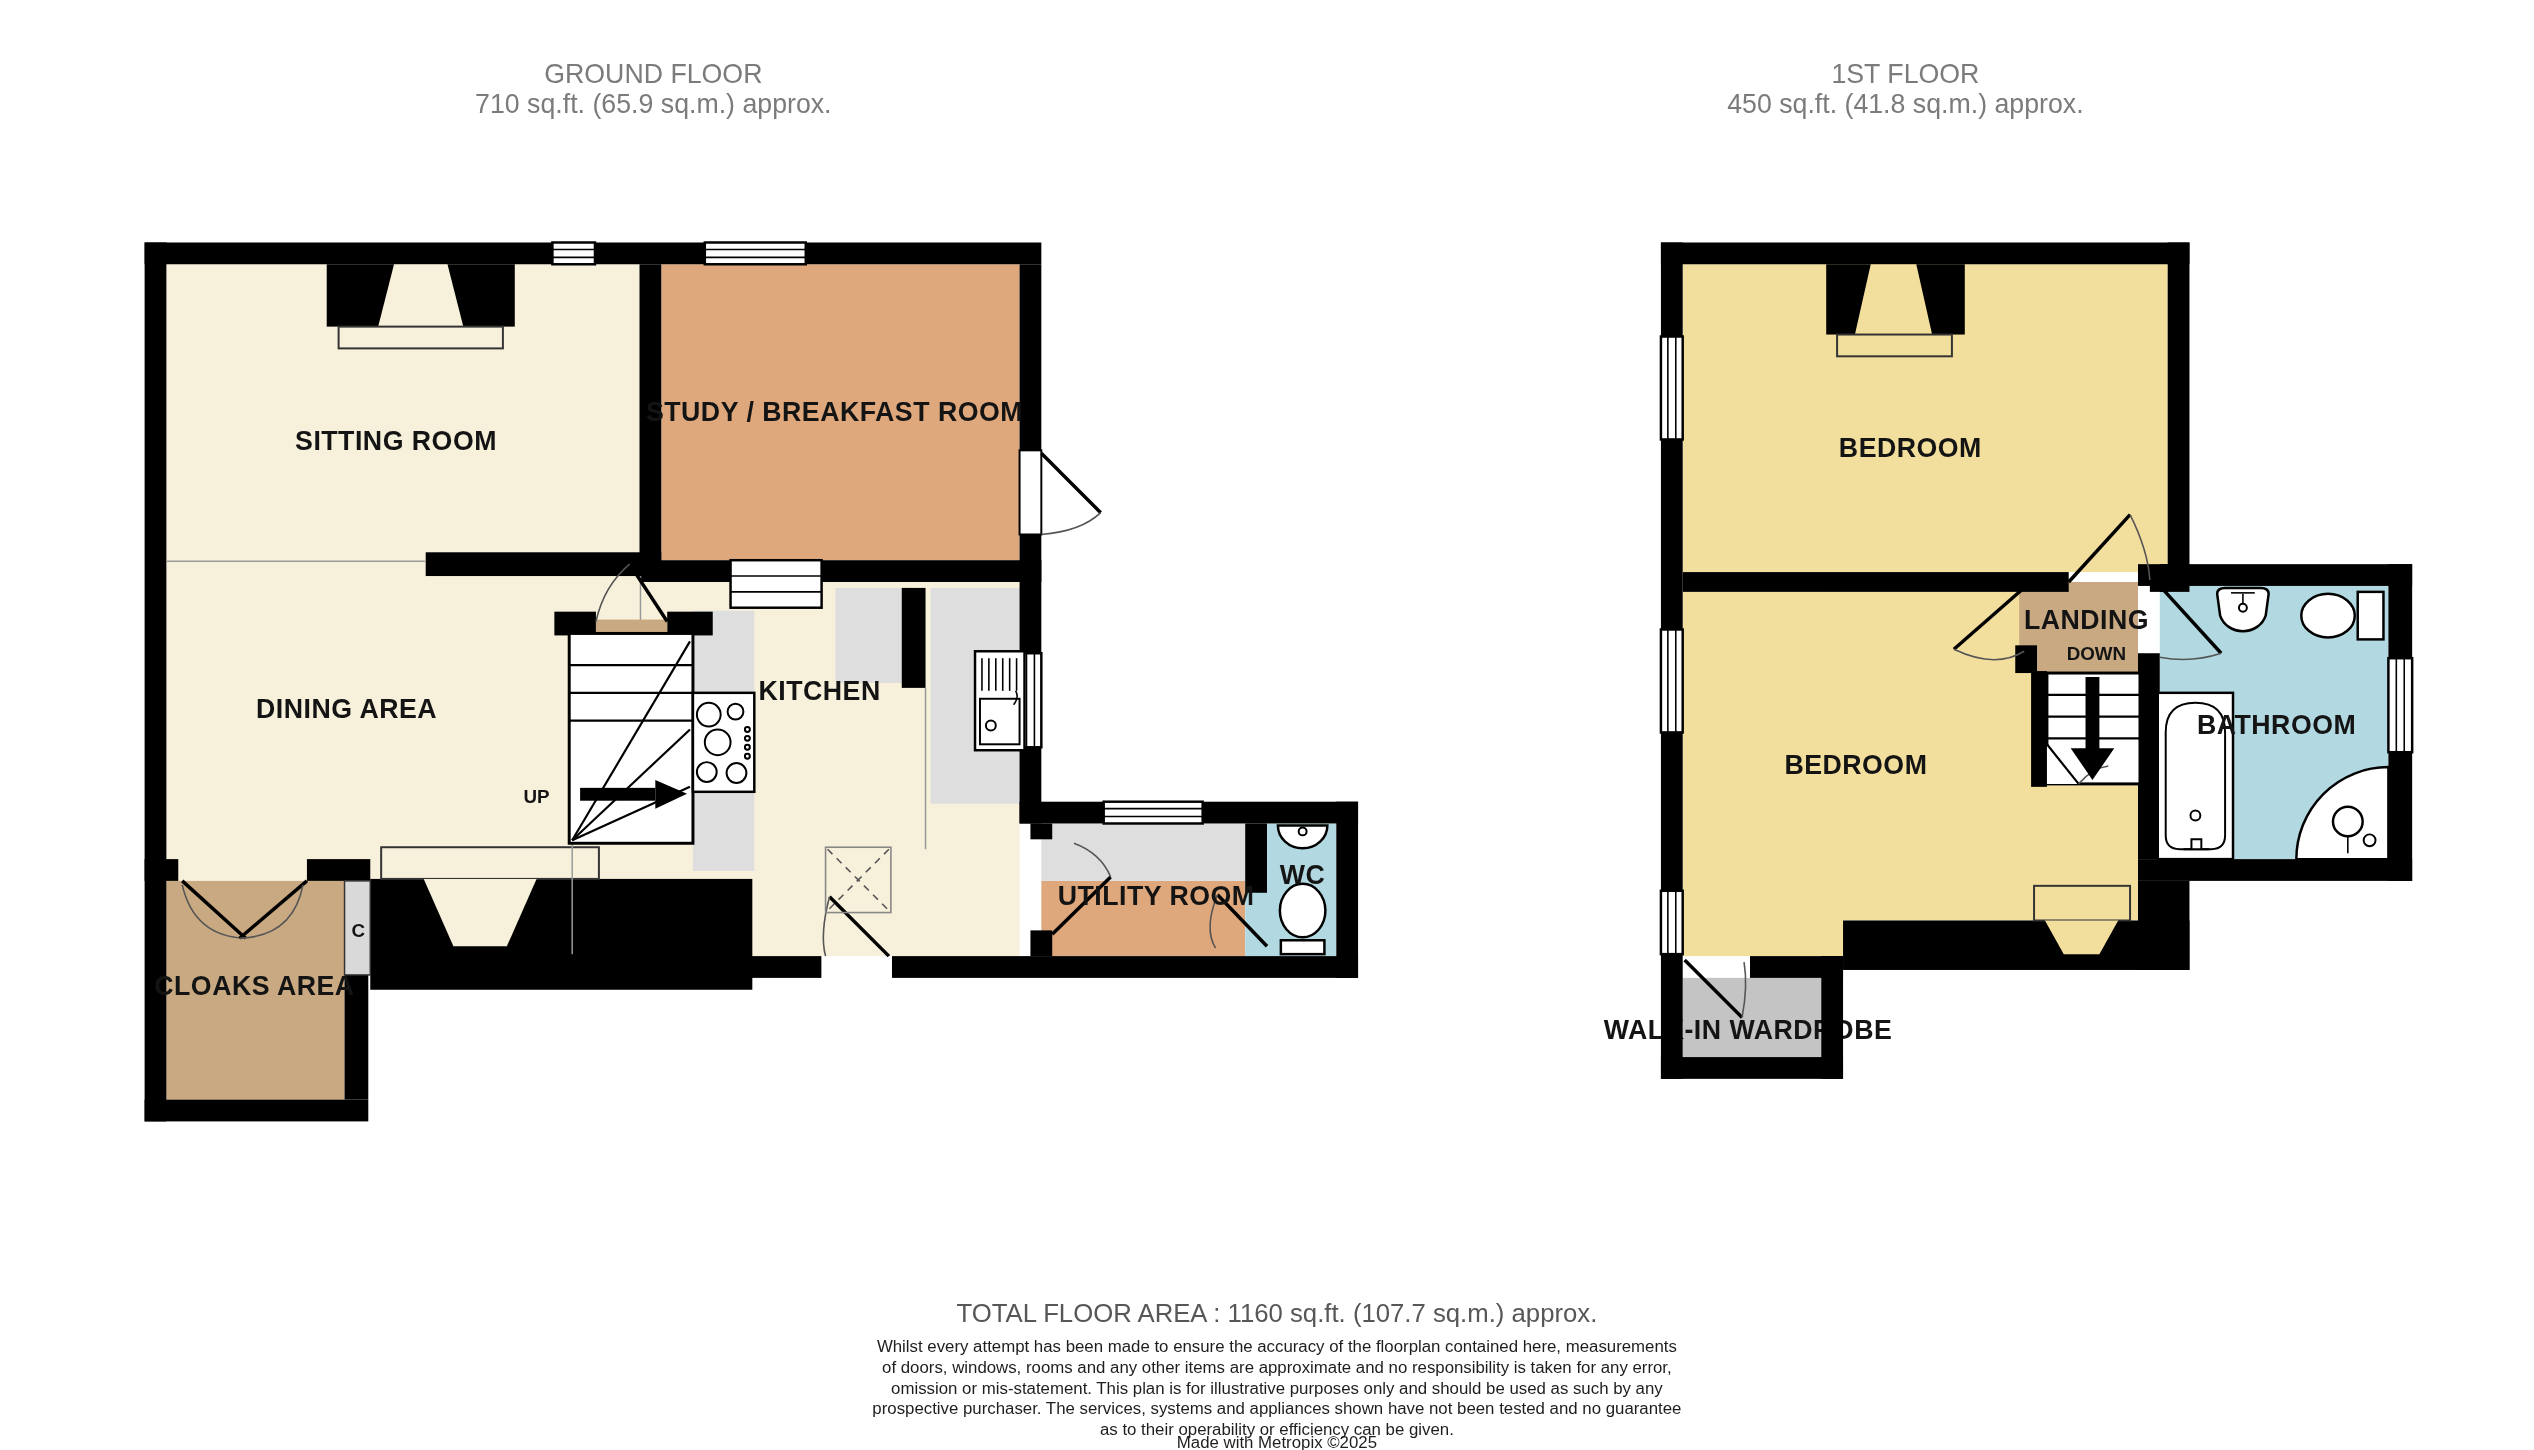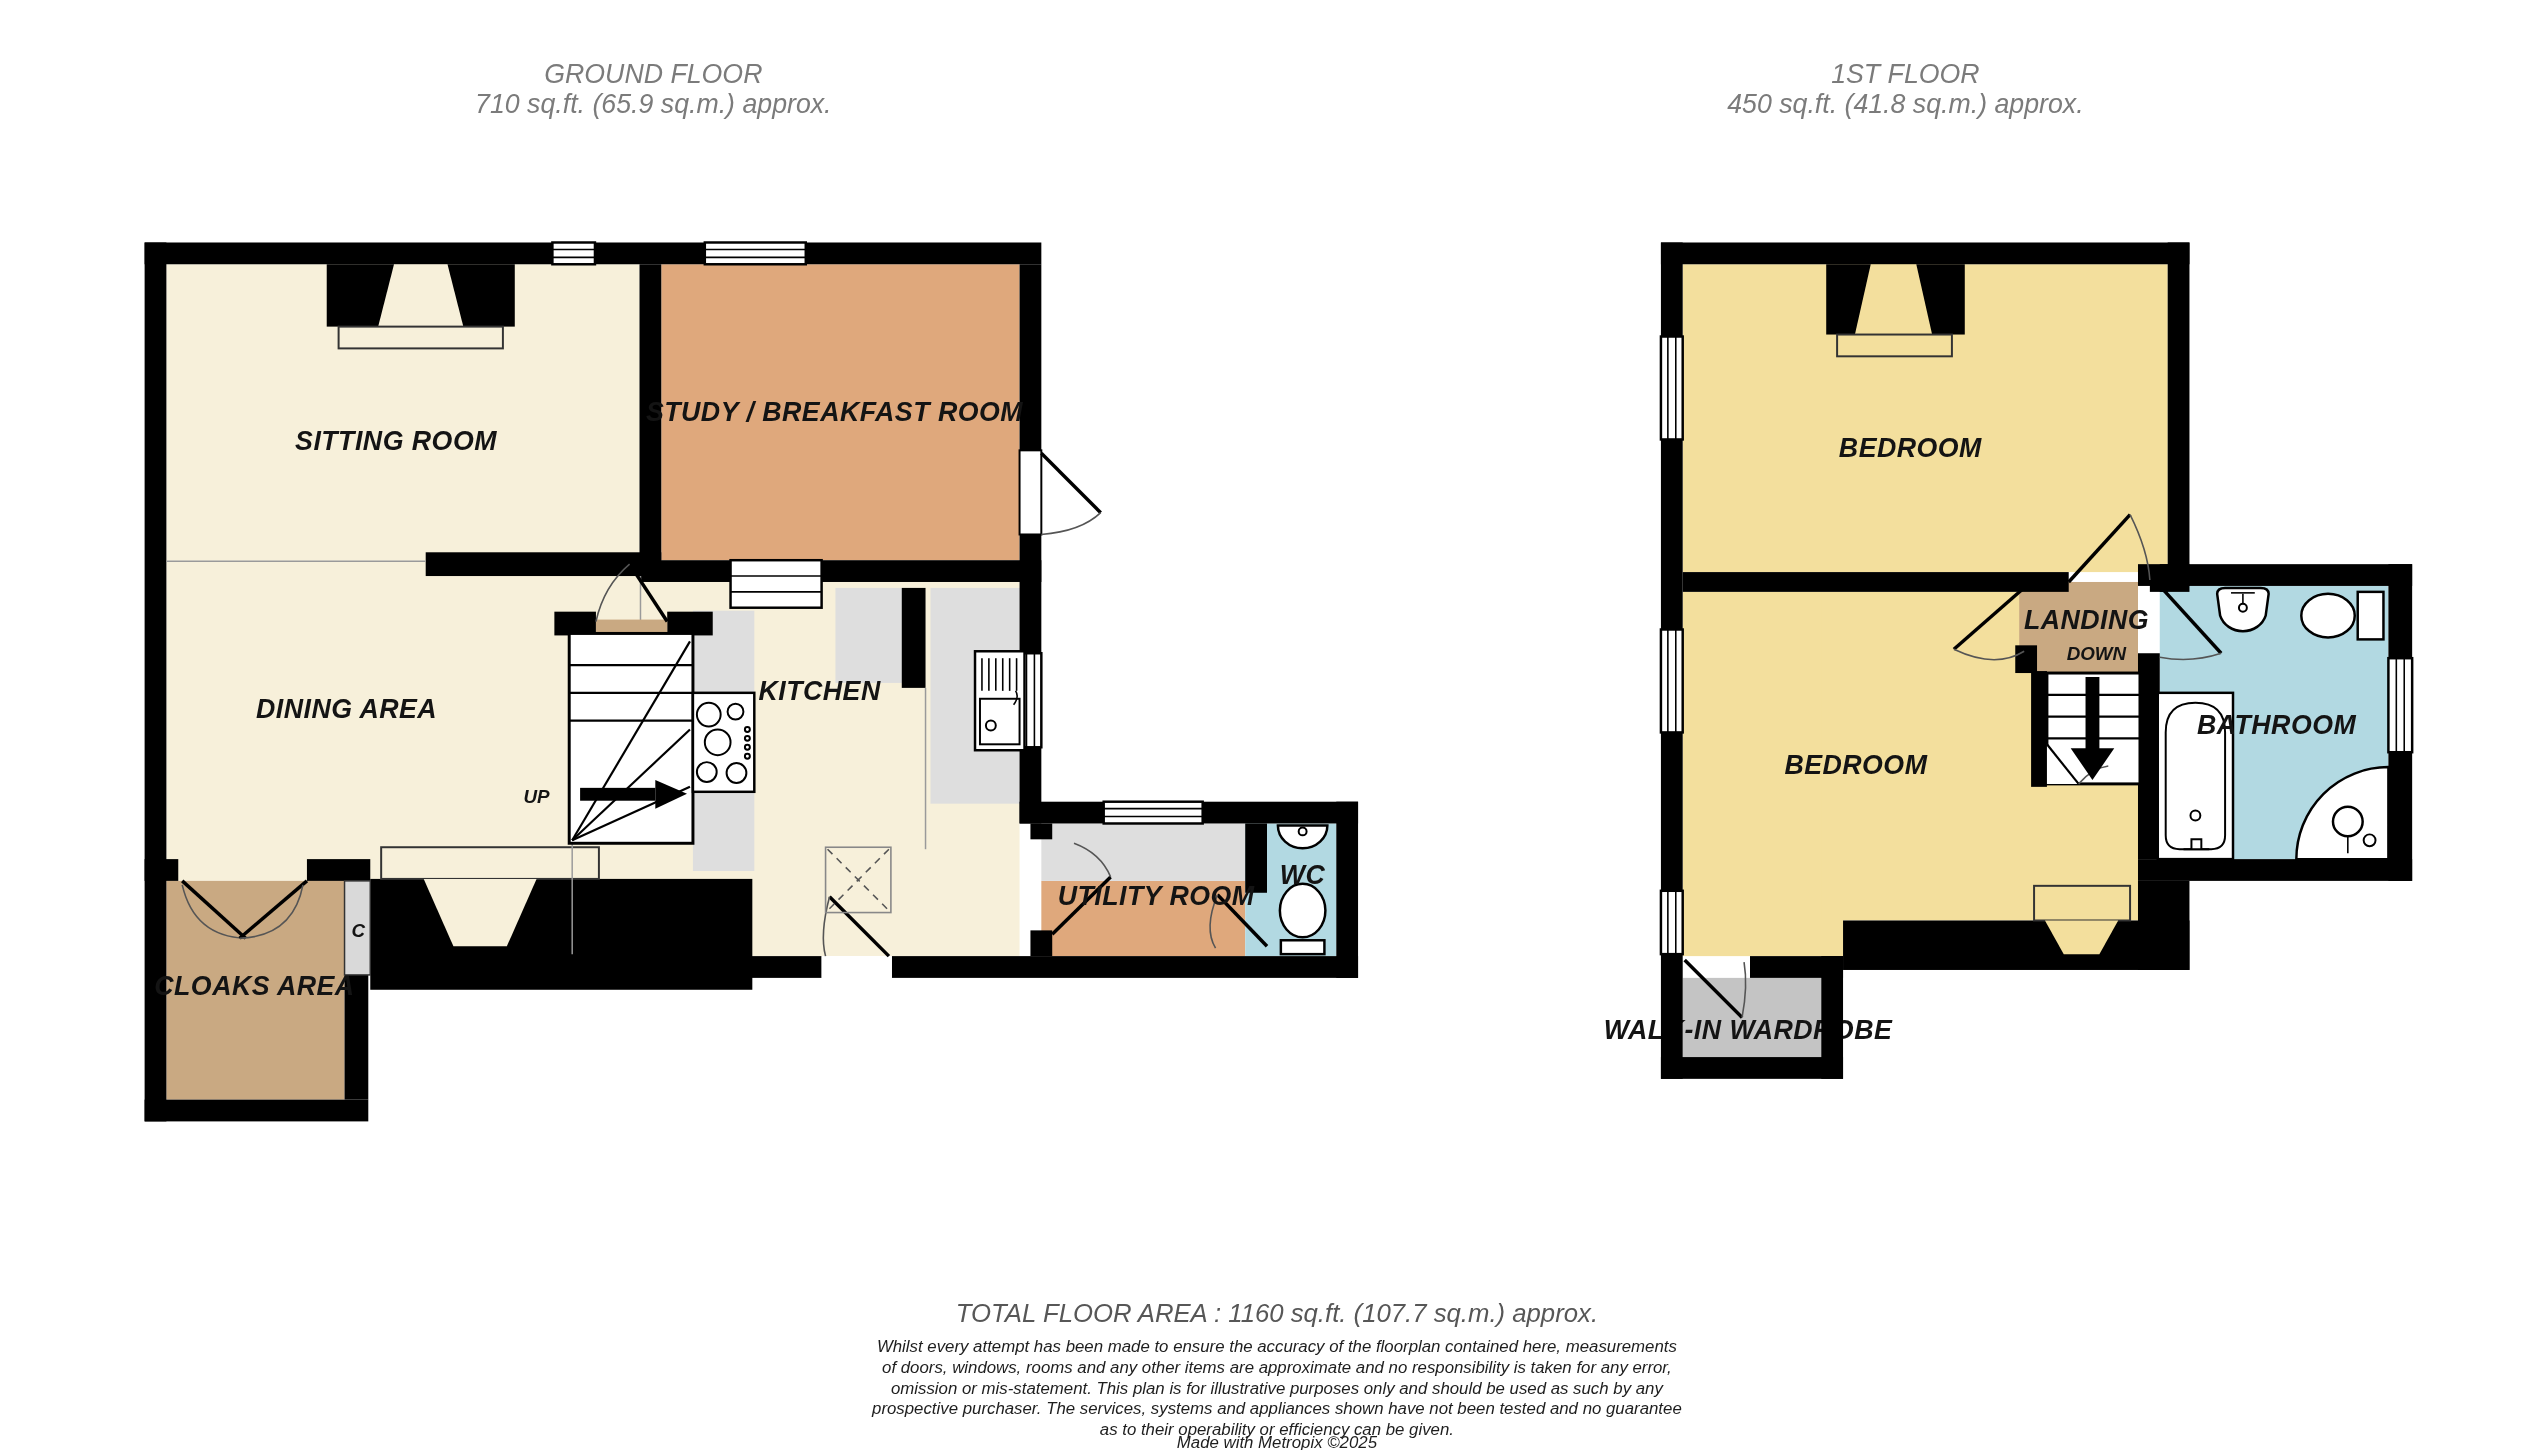--- a/index.html
+++ b/index.html
@@ -1,17 +1,17 @@
 <!DOCTYPE html>
 <html><head>
 <meta charset="utf-8">
 <style>
   html,body{margin:0;padding:0;background:#ffffff;}
   #canvas{position:relative;width:2534px;height:1450px;background:#fff;overflow:hidden;
-          font-family:"Liberation Sans",sans-serif;font-style:italic;}
+          font-family:"Liberation Sans",sans-serif;}
   svg{position:absolute;left:0;top:0;}
   text{font-family:"Liberation Sans",sans-serif;}
   .wall{fill:#000;}
   .win{fill:#fff;stroke:#000;stroke-width:2.5;}
   .winline{stroke:#000;stroke-width:1.6;fill:none;}
   .doorpanel{fill:#fff;stroke:#000;stroke-width:2;}
   .door{stroke:#000;stroke-width:3.5;fill:none;}
   .arc{stroke:#555;stroke-width:1.6;fill:none;}
   .fix{fill:#fff;stroke:#000;stroke-width:2.5;}
   .fix2{fill:#fff;stroke:#000;stroke-width:2;}

